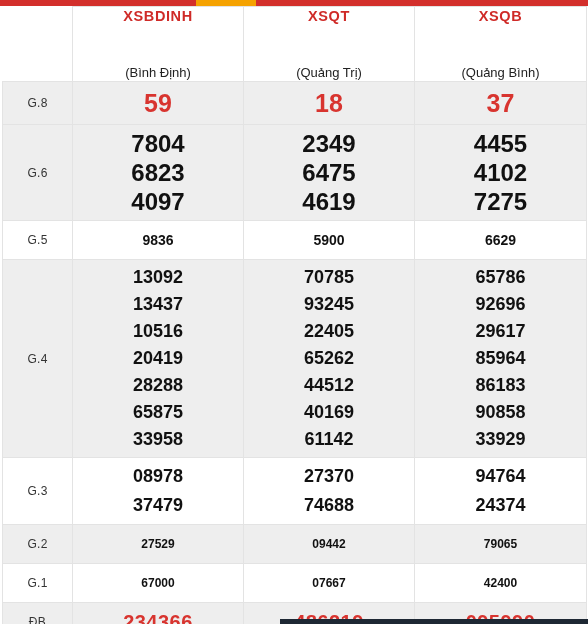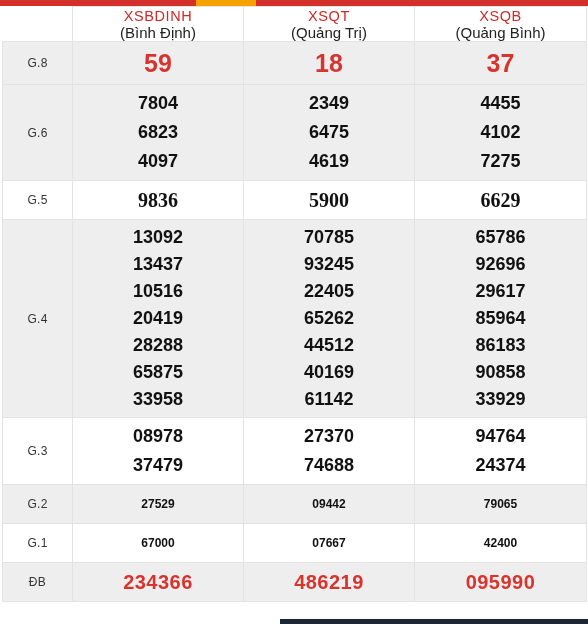--- a/index.html
+++ b/index.html
@@ -56,31 +56,32 @@
 
   
   thead th {
     background: #ffffff;
     padding: 4px 2px 7px 2px;
     border-top: none;
   }
   .prov-code {
     display: block;
     color: #cf2a27;
-    font-weight: normal;
+    font-weight: bold;
     font-size: 14.5px;
     letter-spacing: 0.6px;
     line-height: 18px;
   }
   .prov-name {
     display: block;
     color: #222222;
-    font-size: 15px;
+    font-size: 13px;
     line-height: 16px;
     font-weight: normal;
+    margin-top: 40px;
   }
   th.corner { border-top: none; border-left: none; background: #ffffff; }
 
   
   td.rlabel {
     color: #333333;
     font-size: 12px;
     font-weight: normal;
     letter-spacing: 0.3px;
     margin-top: 7px;
@@ -98,22 +99,22 @@
   td.rvals span.num { display: block; }
 
   
   tr.shaded td { background: #eeeeee; }
   tr.plain  td { background: #ffffff; }
 
   
   tr.r-g8 td.rvals { color: #d8342f; font-size: 25px; line-height: 34px; }
   tr.r-db td.rvals { color: #d8342f; font-size: 20px; line-height: 30px; letter-spacing: 0.5px; }
   tr.r-g7 td.rvals { font-size: 19px; }
-  tr.r-g5 td.rvals { font-size: 20px; font-family: Liberation Serif, serif; }
-  tr.r-g6 td.rvals { font-size: 18px; line-height: 29px; }
+  tr.r-g5 td.rvals { font-size: 14px; }
+  tr.r-g6 td.rvals { font-size: 24px; line-height: 29px; }
   tr.r-g4 td.rvals { font-size: 18px; line-height: 27px; }
   tr.r-g3 td.rvals { font-size: 18px; line-height: 29px; }
   tr.r-g2 td.rvals,
   tr.r-g1 td.rvals { font-size: 12px; }
 
   
   .bottom-strip {
     position: absolute;
     left: 280px;
     bottom: 0;

